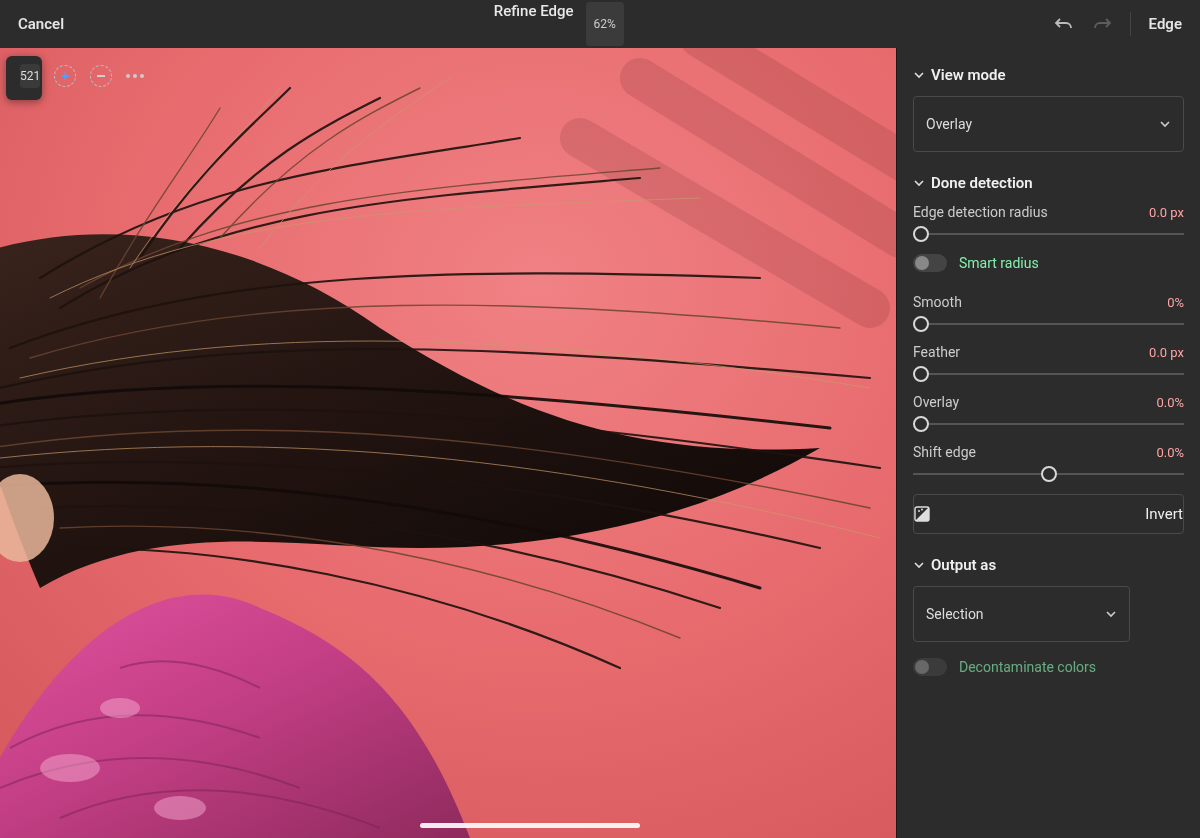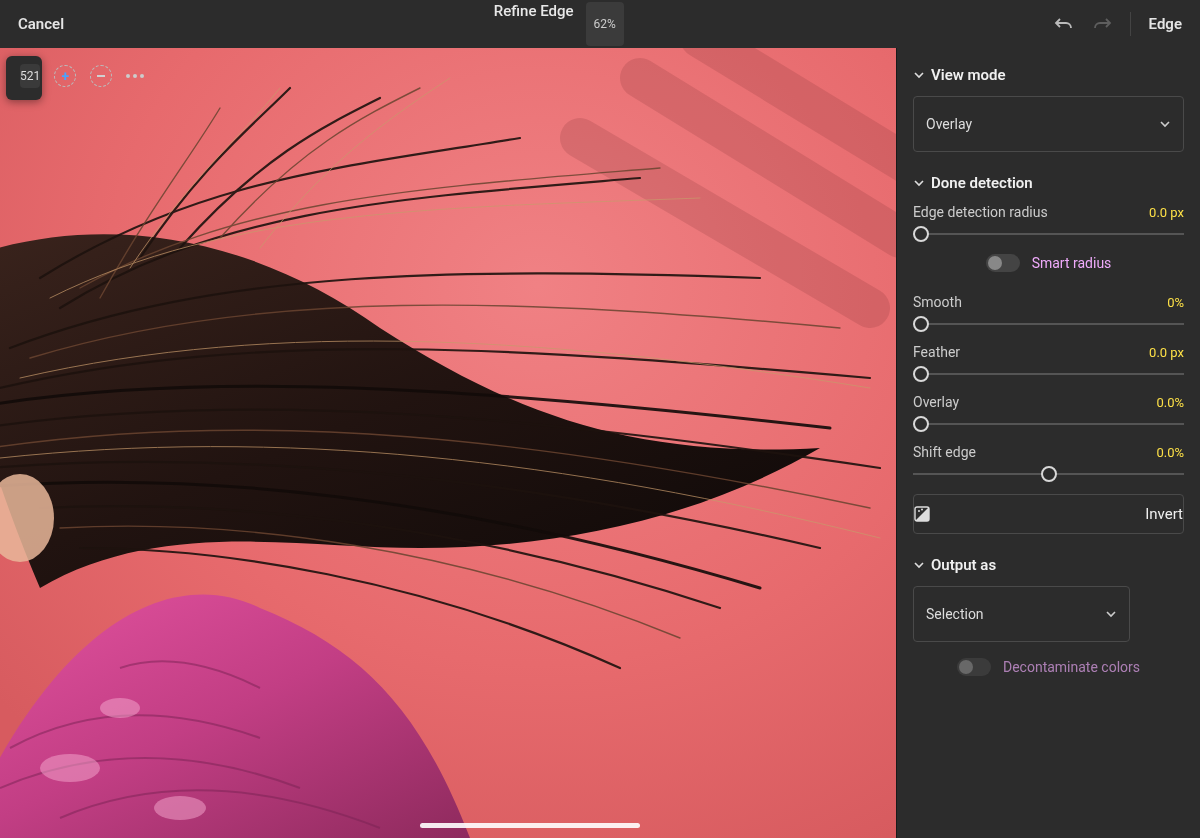--- a/index.html
+++ b/index.html
@@ -64,30 +64,30 @@
   .section { margin-bottom: 22px; }
   .section-head { display:flex; align-items:center; gap:6px; margin-bottom: 12px; cursor:pointer;}
   .section-head .chev { width:12px; height:12px; }
   .section-head .title { font-weight:600; font-size:15px; color:#f0f0f0;}
   .dropdown {
     width: 100%; height: 56px; border:1px solid #4a4a4a; border-radius:4px;
     display:flex; align-items:center; justify-content:space-between; padding:0 12px;
     font-size:14px; color:#ddd; background:#2c2c2c; cursor:pointer;
   }
   .row { display:flex; justify-content:space-between; align-items:center; font-size:14px; color:#ccc; margin-bottom:4px;}
-  .row .val { color:#fde047; font-size:13px;}
+  .row .val { color:#fca5a5; font-size:13px;}
   .slider {
     position:relative; width:100%; height:20px; margin-bottom:10px;
   }
   .slider .track { position:absolute; left:0; right:0; top:50%; height:2px; background:#555; transform:translateY(-50%);}
   .slider .thumb {
     position:absolute; top:50%; width:16px; height:16px; border:2px solid #d8d8d8;
     border-radius:50%; background:#2c2c2c; transform:translate(-50%,-50%);
   }
-  .toggle-row { display:flex; align-items:center; gap:12px; font-size:14px; color:#f0abfc; margin-top:6px;justify-content:center;}
+  .toggle-row { display:flex; align-items:center; gap:12px; font-size:14px; color:#86efac; margin-top:6px;}
   .toggle {
     width:34px; height:18px; background:#444; border-radius:10px; position:relative; cursor:pointer;
   }
   .toggle::after{
     content:""; position:absolute; left:2px; top:2px; width:14px; height:14px; background:#888;
     border-radius:50%;
   }
   .invert-btn {
     width:100%; height:40px; border:1px solid #4a4a4a; border-radius:4px; display:flex;
     align-items:center; justify-content:space-between; gap:10px; font-size:15px; color:#eee;

